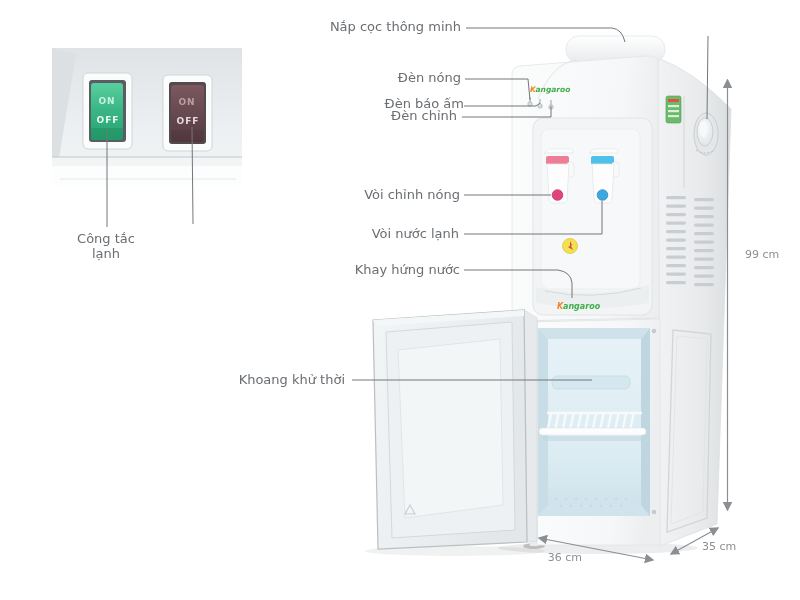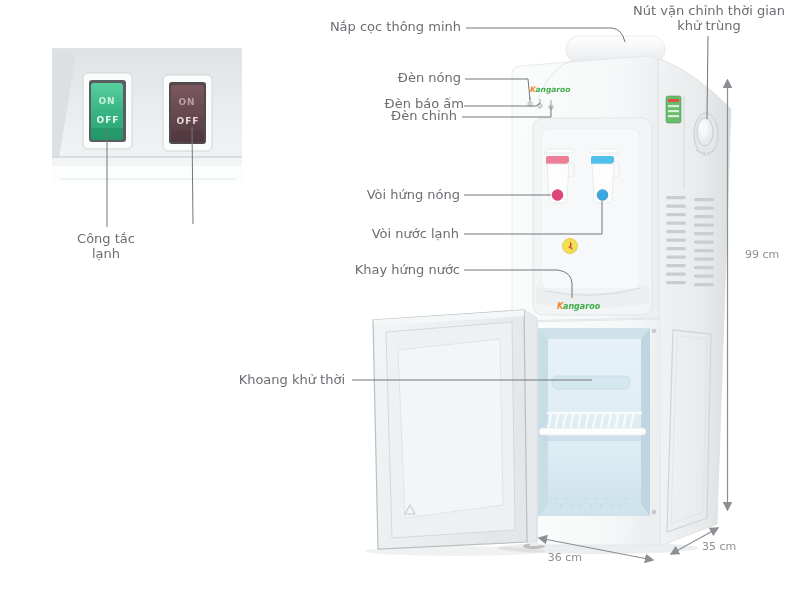--- a/index.html
+++ b/index.html
@@ -284,25 +284,24 @@
   </g>
 
   <g stroke="#8b8f93" stroke-width="1.2" fill="none">
     <line x1="727.5" y1="80" x2="727.5" y2="510" marker-start="url(#ah)" marker-end="url(#ah)"></line>
     <line x1="539" y1="538" x2="653" y2="560" marker-start="url(#ah)" marker-end="url(#ah)"></line>
     <line x1="671" y1="554" x2="718" y2="528" marker-start="url(#ah)" marker-end="url(#ah)"></line>
   </g>
 </svg>
 
 <div class="lbl" style="right:339px;top:20px;">Nắp cọc thông minh</div>
-<div class="lbl wrap" style="left:624px;top:4px;width:170px;">Nút vặn chỉnh thời gian khử trùng</div>
 <div class="lbl" style="right:339px;top:71px;">Đèn nóng</div>
 <div class="lbl" style="right:336px;top:97px;text-align:center;">Đèn báo ấm</div>
 <div class="lbl" style="right:343px;top:109px;">Đèn chỉnh</div>
-<div class="lbl" style="right:340px;top:188px;">Vòi hứng nóng</div>
+<div class="lbl" style="right:340px;top:188px;">Vòi chỉnh nóng</div>
 <div class="lbl" style="right:341px;top:227px;">Vòi nước lạnh</div>
 <div class="lbl" style="right:340px;top:263px;">Khay hứng nước</div>
 <div class="lbl" style="right:455px;top:373px;">Khoang khử thời</div>
 <div class="lbl wrap" style="left:68px;top:232px;width:76px;text-align:center;">Công tắc lạnh</div>
 
 <div class="dim" style="left:745px;top:248px;">99 cm</div>
 <div class="dim" style="left:522px;top:551px;width:60px;text-align:right;">36 cm</div>
 <div class="dim" style="left:702px;top:540px;">35 cm</div>
 
 </div>

